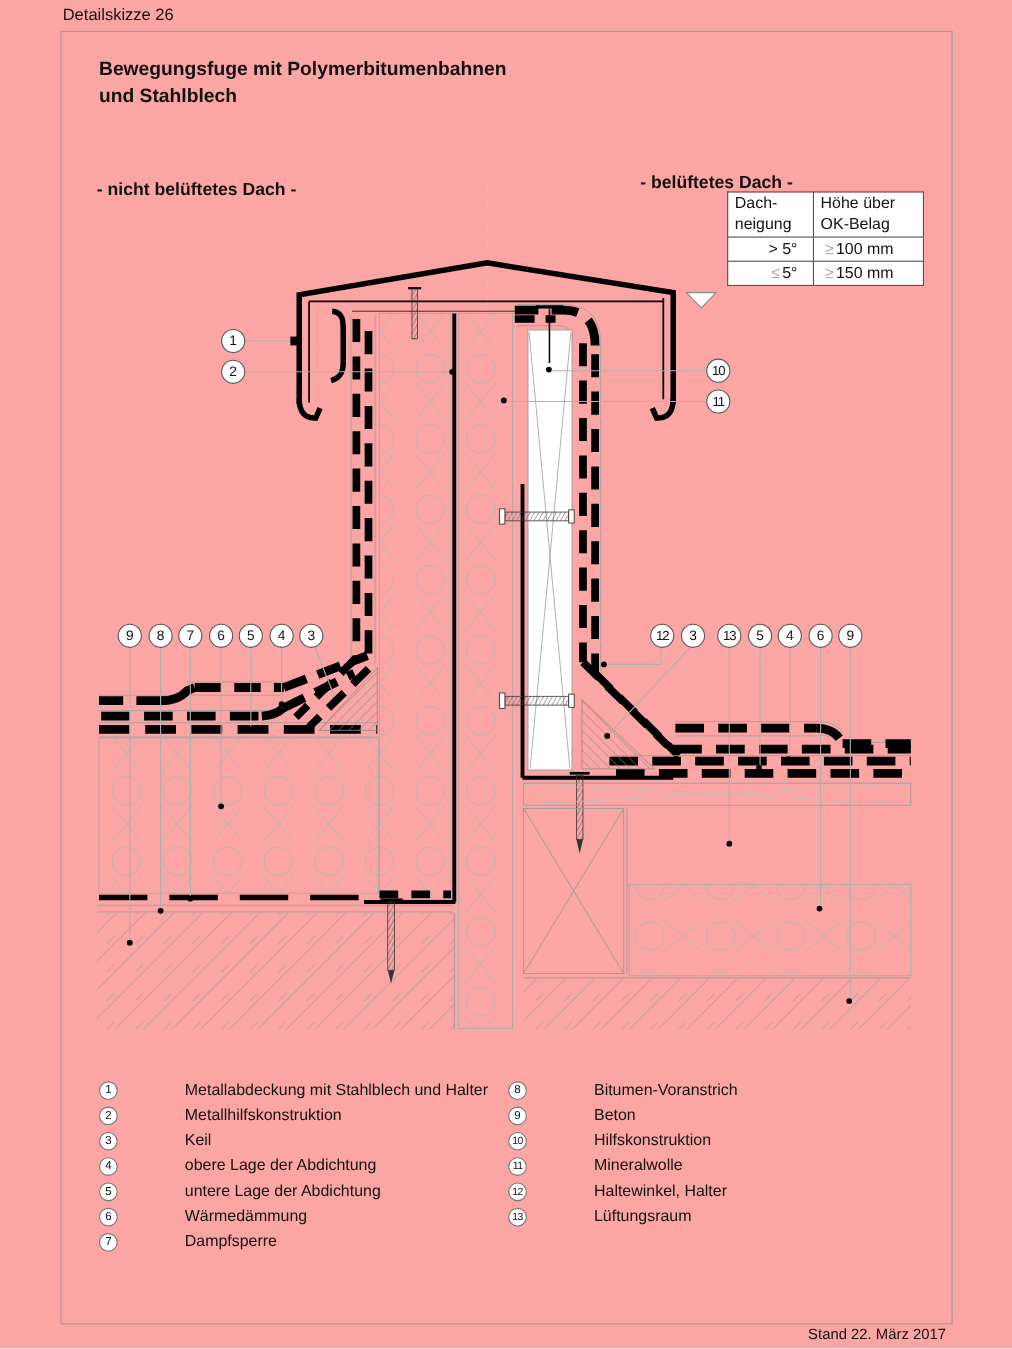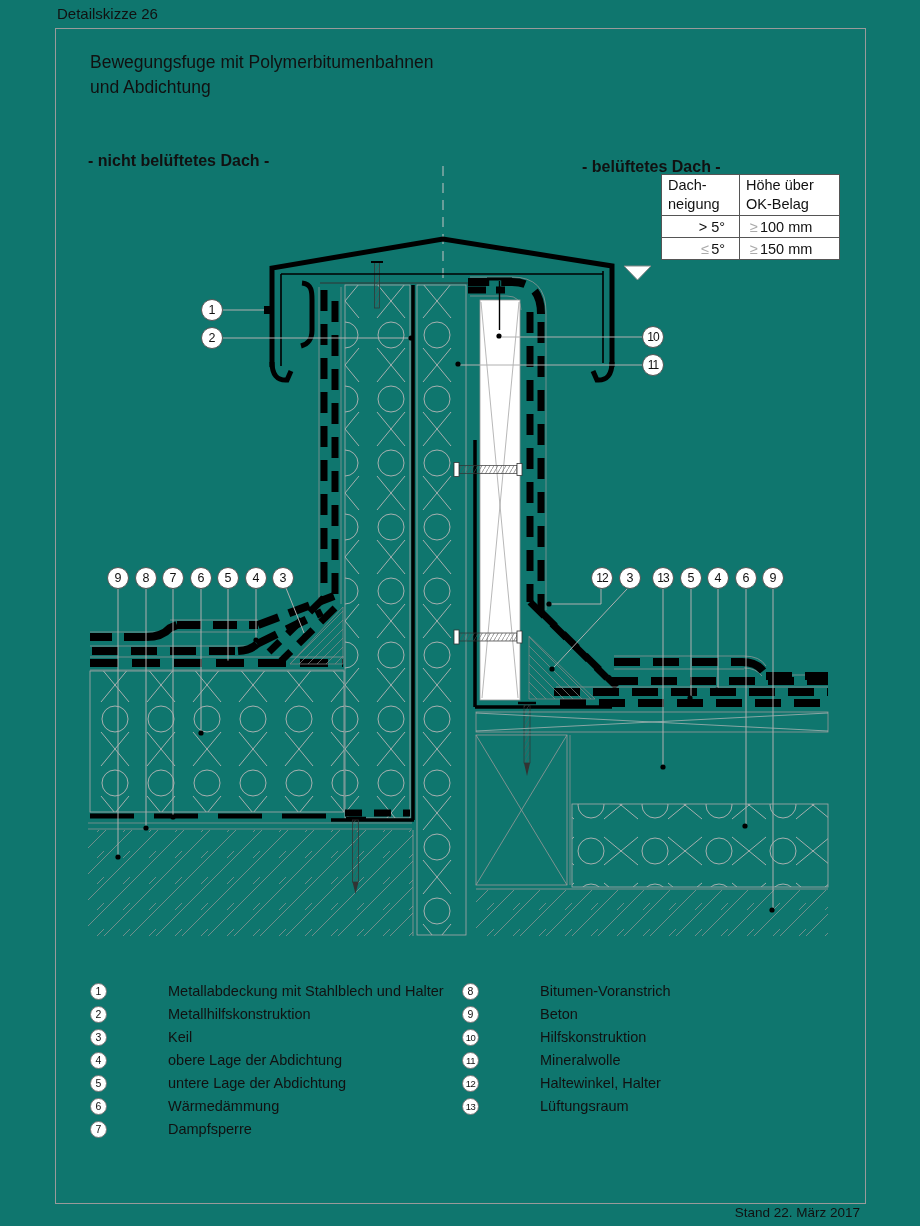--- a/index.html
+++ b/index.html
@@ -1,22 +1,22 @@
 <!DOCTYPE html>
 <html><head>
 <meta charset="utf-8">
 <style>
   html,body{margin:0;padding:0;background:#fff;}
-  .page{position:relative;width:920px;height:1226px;background:#0f766e;
+  .page{position:relative;width:920px;height:1226px;background:#fca5a5;
         font-family:"Liberation Sans",sans-serif;color:#111;overflow:hidden;}
   .doc-label{position:absolute;left:57px;top:5px;font-size:15px;}
   .frame{position:absolute;left:55px;top:28px;width:809px;height:1174px;border:1px solid #9a9a9a;}
-  .title{position:absolute;left:90px;top:50px;font-size:17.5px;font-weight:normal;line-height:25px;}
+  .title{position:absolute;left:90px;top:50px;font-size:17.5px;font-weight:bold;line-height:25px;}
   .sec-label{position:absolute;font-size:16px;font-weight:bold;}
-  .sec-left{left:88px;top:152px;}
+  .sec-left{left:88px;top:164px;}
   .sec-right{left:582px;top:158px;}
   svg.draw{position:absolute;left:0;top:0;pointer-events:none;}
   .co{position:absolute;width:20px;height:20px;border:1px solid #555;border-radius:50%;
       background:#fff;text-align:center;line-height:20px;font-size:12.5px;color:#111;}
   .co.wide{letter-spacing:-1px;font-size:12px;}
   
   .spec-table{position:absolute;left:661px;top:174px;border-collapse:collapse;font-size:14.5px;}
   .spec-table td{border:1px solid #555;padding:0 6px;background:#fff;}
   .spec-table .hd{height:40px;line-height:19px;text-align:left;vertical-align:middle;}
   .spec-table .rw{height:21px;}
@@ -33,21 +33,21 @@
 </head>
 <body>
 
 <div class="page">
 
   <div class="doc-label">Detailskizze 26</div>
   <div class="frame"></div>
 
   <div class="title">
     <div>Bewegungsfuge mit Polymerbitumenbahnen</div>
-    <div>und Abdichtung</div>
+    <div>und Stahlblech</div>
   </div>
 
   <div class="sec-label sec-left">- nicht belüftetes Dach -</div>
   <div class="sec-label sec-right">- belüftetes Dach -</div>
 
   <table class="spec-table">
     <tbody>
         <tr>
       <td class="hd c1" style="text-align:left">
         <div>Dach-</div>

